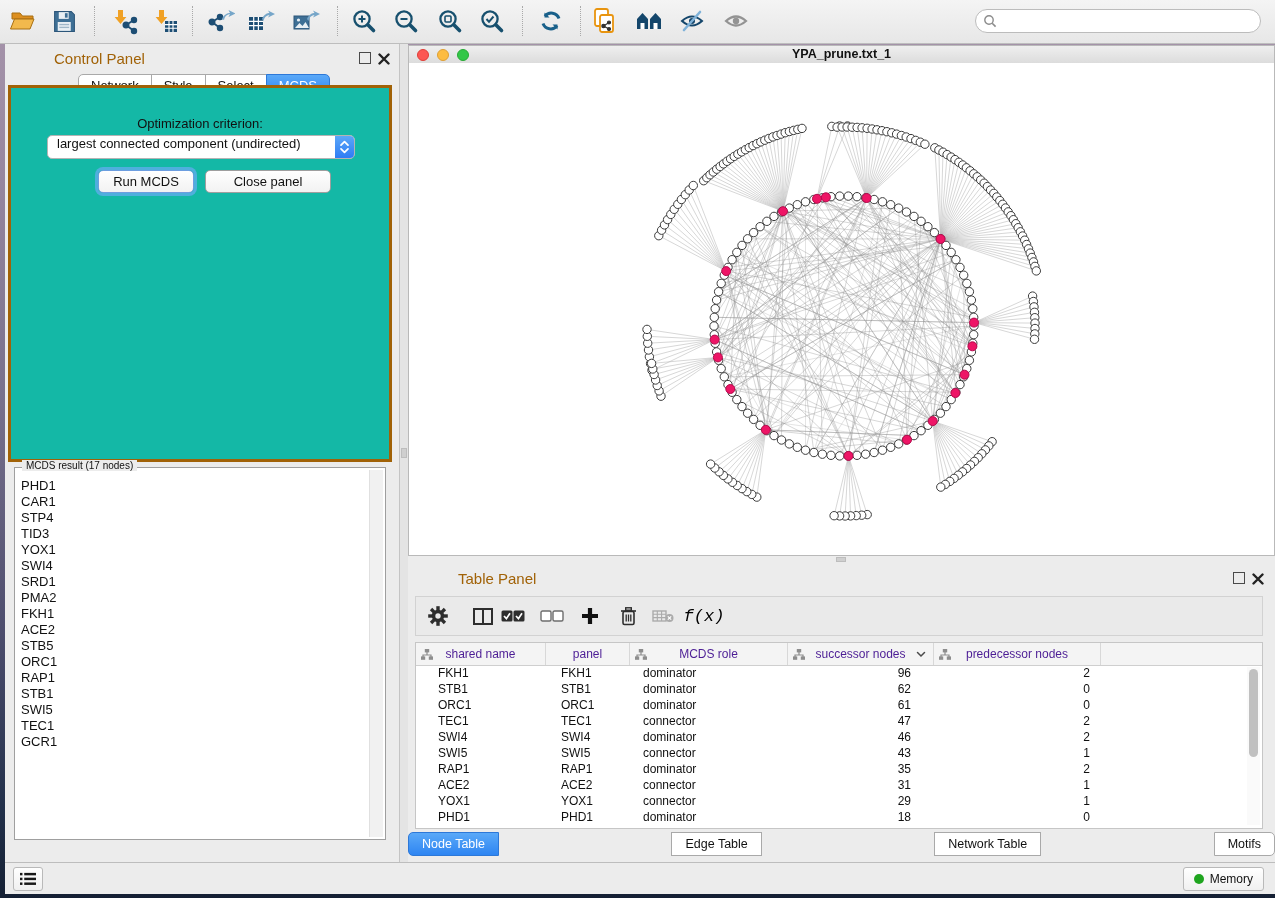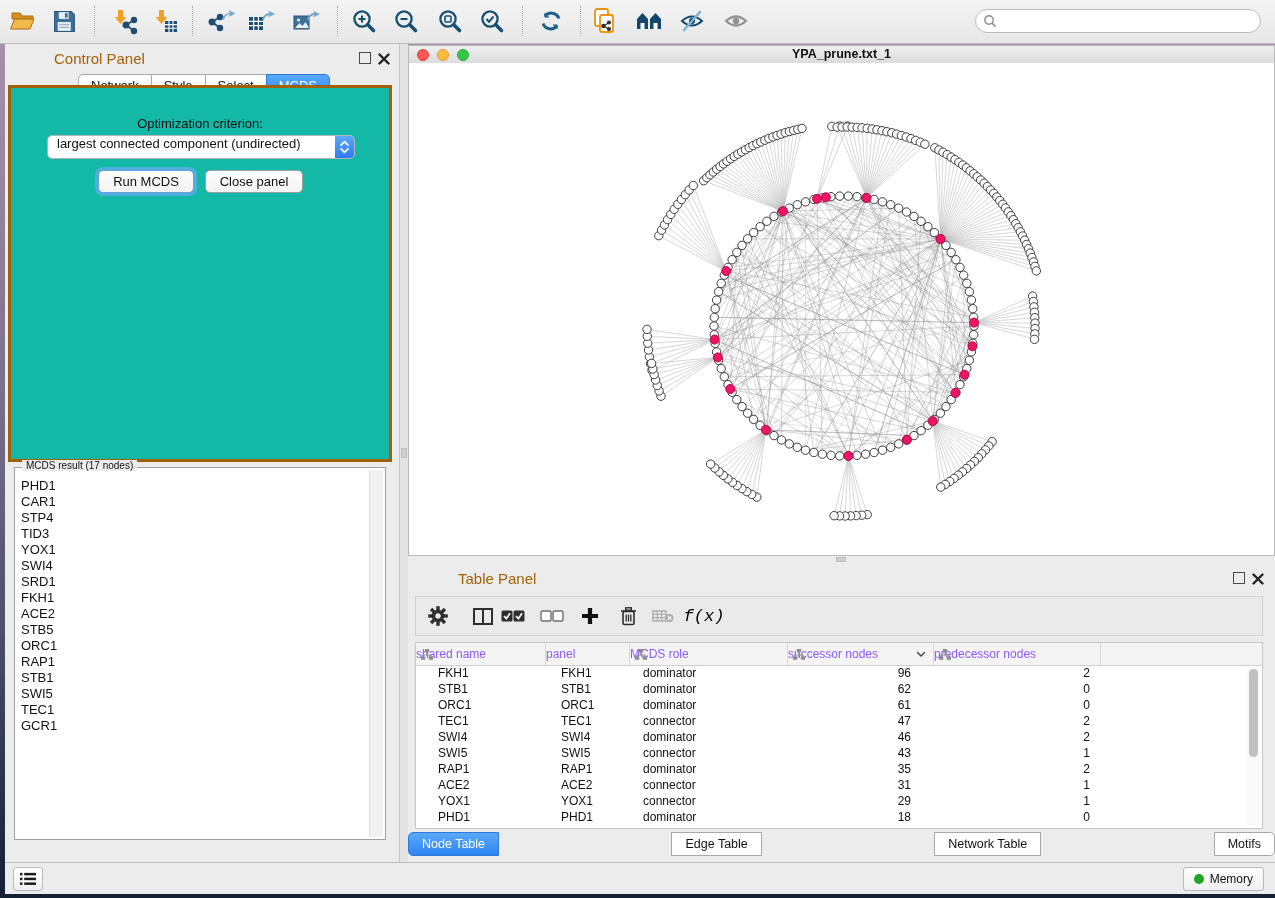--- a/index.html
+++ b/index.html
@@ -39,21 +39,21 @@
   .opt-label{position:absolute;left:0;right:0;top:28px;text-align:center;font-size:13px;color:#111;}
   .dropdown{position:absolute;left:36px;right:34px;top:47px;height:24px;background:#fff;border:1px solid #b4b4b4;
     border-radius:5px;display:flex;align-items:flex-start;box-sizing:border-box;cursor:pointer;}
   .dd-value{flex:1;font-size:13px;padding-left:9px;color:#111;white-space:nowrap;}
   .dd-stepper{width:19px;height:22px;background:linear-gradient(180deg,#5ba7f8,#2f7cf4);border-radius:0 4px 4px 0;
     display:flex;align-items:center;justify-content:center;}
   .btn{position:absolute;top:82px;height:23px;background:linear-gradient(180deg,#ffffff,#f2f2f2);
     border:1px solid #9f9f9f;border-radius:5px;font-size:13px;color:#111;cursor:pointer;
     font-family:"Liberation Sans",sans-serif;}
   .btn.run{left:87px;width:96px;box-shadow:0 0 0 3px rgba(110,170,250,.65);border-color:#6d9ee0;}
-  .btn.closep{left:194px;width:98px;}
+  .btn.closep{left:194px;width:126px;}
   .result-box{position:absolute;left:9px;top:423px;width:372px;height:373px;background:#fff;
     border:1px solid #9f9f9f;box-sizing:border-box;}
   .result-title{position:absolute;left:7px;top:-8px;background:#ececec;padding:0 4px;font-size:10px;color:#111;}
   .result-list{position:absolute;left:6px;top:10px;right:20px;bottom:4px;overflow:hidden;}
   .mcds-item{font-size:13px;line-height:16px;color:#111;cursor:default;}
   .result-scroll{position:absolute;right:2px;top:2px;bottom:2px;width:13px;background:#f1f1f1;border-left:1px solid #e0e0e0;}
 
   
   .v-divider{position:absolute;left:400px;top:44px;width:8px;height:818px;background:#e4e4e4;cursor:col-resize;}
   .v-divider .grip{position:absolute;left:1px;top:404px;width:6px;height:10px;background:#cfcfcf;border:1px solid #bdbdbd;box-sizing:border-box;}
@@ -73,21 +73,21 @@
 
   
   .table-panel{position:absolute;left:408px;top:563px;width:867px;height:299px;background:#ececec;box-sizing:border-box;}
   .tp-header{position:absolute;left:0;top:0;right:0;height:28px;}
   .tp-toolbar{position:absolute;left:7px;right:12px;top:33px;height:40px;background:#eaeaea;border:1px solid #d2d2d2;box-sizing:border-box;}
   .tpbtn{position:absolute;top:4px;width:32px;height:30px;border:none;background:transparent;padding:0;
     display:flex;align-items:center;justify-content:center;cursor:pointer;}
   .fx-label{font-family:Liberation Mono, monospace;font-style:italic;font-size:17px;color:#000000;}
   .node-table{position:absolute;left:7px;right:12px;top:79px;height:187px;background:#fff;border:1px solid #c6c6c6;box-sizing:border-box;}
   .thead{position:absolute;left:0;top:0;right:0;height:22px;background:#f4f4f4;border-bottom:1px solid #cfcfcf;display:flex;}
-  .th{position:relative;height:22px;line-height:22px;font-size:12px;color:#8b5cf6;
+  .th{position:relative;height:22px;line-height:22px;font-size:12px;color:#4c1d95;text-align:center;
     border-right:1px solid #d8d8d8;box-sizing:border-box;cursor:pointer;}
   .th.filler{flex:1;border-right:none;}
   .th .tree-ic{position:absolute;left:5px;top:6px;}
   .th .sort-ic{position:absolute;right:7px;top:8px;}
   .th0{width:130px}.th1{width:84px}.th2{width:158px}.th3{width:146px}.th4{width:167px}
   .tbody{position:absolute;left:0;top:22px;right:0;bottom:0;overflow:hidden;}
   .tr{display:flex;height:16px;cursor:default;}
   .td{font-size:12px;line-height:16px;color:#101010;box-sizing:border-box;white-space:nowrap;}
   .td0{width:130px;padding-left:22px;}
   .td1{width:84px;padding-left:15px;}
@@ -304,20 +304,21 @@
     <div class="result-box">
       <span class="result-title">MCDS result (17 nodes)</span>
       <div class="result-list">
           <div class="mcds-item">PHD1</div>
           <div class="mcds-item">CAR1</div>
           <div class="mcds-item">STP4</div>
           <div class="mcds-item">TID3</div>
           <div class="mcds-item">YOX1</div>
           <div class="mcds-item">SWI4</div>
           <div class="mcds-item">SRD1</div>
+          <div class="mcds-item">PMA2</div>
           <div class="mcds-item">FKH1</div>
           <div class="mcds-item">ACE2</div>
           <div class="mcds-item">STB5</div>
           <div class="mcds-item">ORC1</div>
           <div class="mcds-item">RAP1</div>
           <div class="mcds-item">STB1</div>
           <div class="mcds-item">SWI5</div>
           <div class="mcds-item">TEC1</div>
           <div class="mcds-item">GCR1</div>
         </div>

